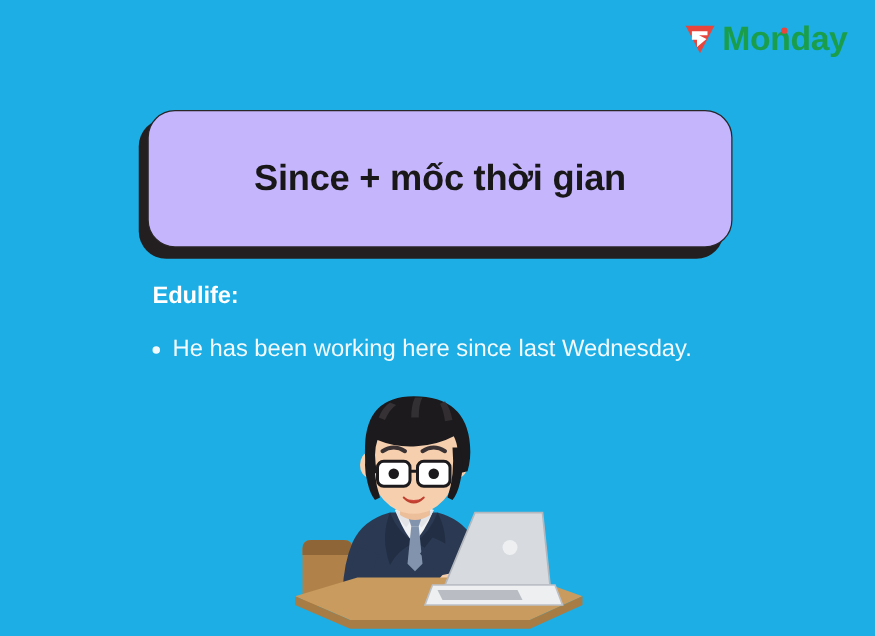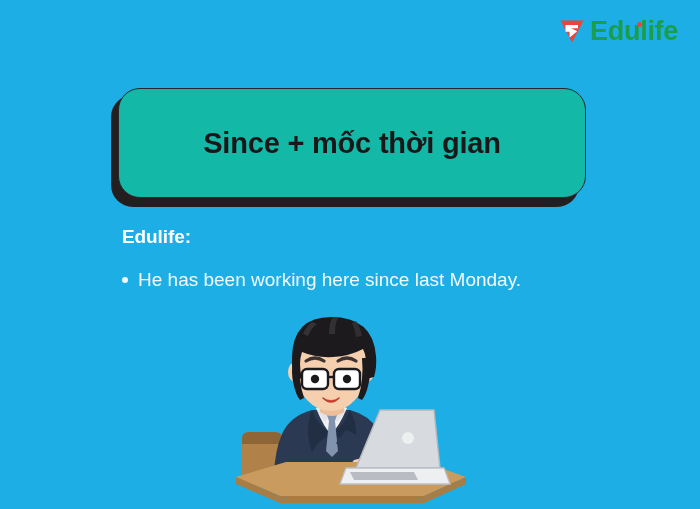--- a/index.html
+++ b/index.html
@@ -69,21 +69,21 @@
     height: 112px;
     background: #231F20;
     border-radius: 22px;
   }
   #title-card {
     position: absolute;
     left: 0;
     top: 0;
     width: 468px;
     height: 110px;
-    background: #14b8a6;
+    background: #c4b5fd;
     border: 1.5px solid #2A2628;
     border-radius: 22px;
     box-sizing: border-box;
     display: flex;
     align-items: center;
     justify-content: center;
   }
   #title-text {
     font-family: "Liberation Sans", sans-serif;
     font-size: 29px;
@@ -149,38 +149,38 @@
 <div id="slide">
 
   <div id="logo">
     <span id="logo-mark-wrap">
       <svg id="logo-mark" viewBox="0 0 28 28" xmlns="http://www.w3.org/2000/svg">
         <path d="M2.5 3.5 H25.5 L14 25.5 Z" fill="#E8453C"></path>
         <path d="M7.5 8 H20 V11.2 H13.2 L19.2 14.2 L11.6 20.5 V14.8 H7.5 Z" fill="#FFFFFF"></path>
       </svg>
     </span>
     <span id="logo-text">
-      <span>Edulife</span>
+      <span>Monday</span>
       <span id="logo-accent"></span>
     </span>
   </div>
 
   <div id="title-card-wrap">
     <div id="title-shadow"></div>
     <div id="title-card">
       <div id="title-text">Since + mốc thời gian</div>
     </div>
   </div>
 
   <div id="example-label">Edulife:</div>
 
   <div id="example-list">
     <div class="example-item">
       <span class="example-bullet"></span>
-      <span>He has been working here since last Monday.</span>
+      <span>He has been working here since last Wednesday.</span>
     </div>
   </div>
 
   <div id="illustration">
     <svg viewBox="0 0 246 195" xmlns="http://www.w3.org/2000/svg">
 
       <g>
         <path d="M14 125 q0-7 7-7 h26 q7 0 7 7 v46 h-40 z" fill="#B08149"></path>
         <path d="M14 125 q0-7 7-7 h26 q7 0 7 7 v5 h-40 z" fill="#8E6537"></path>
       </g>

